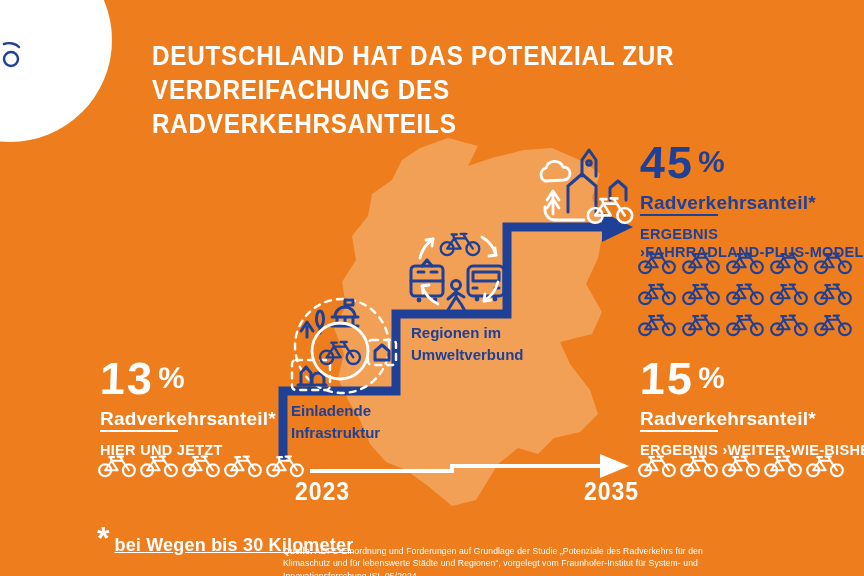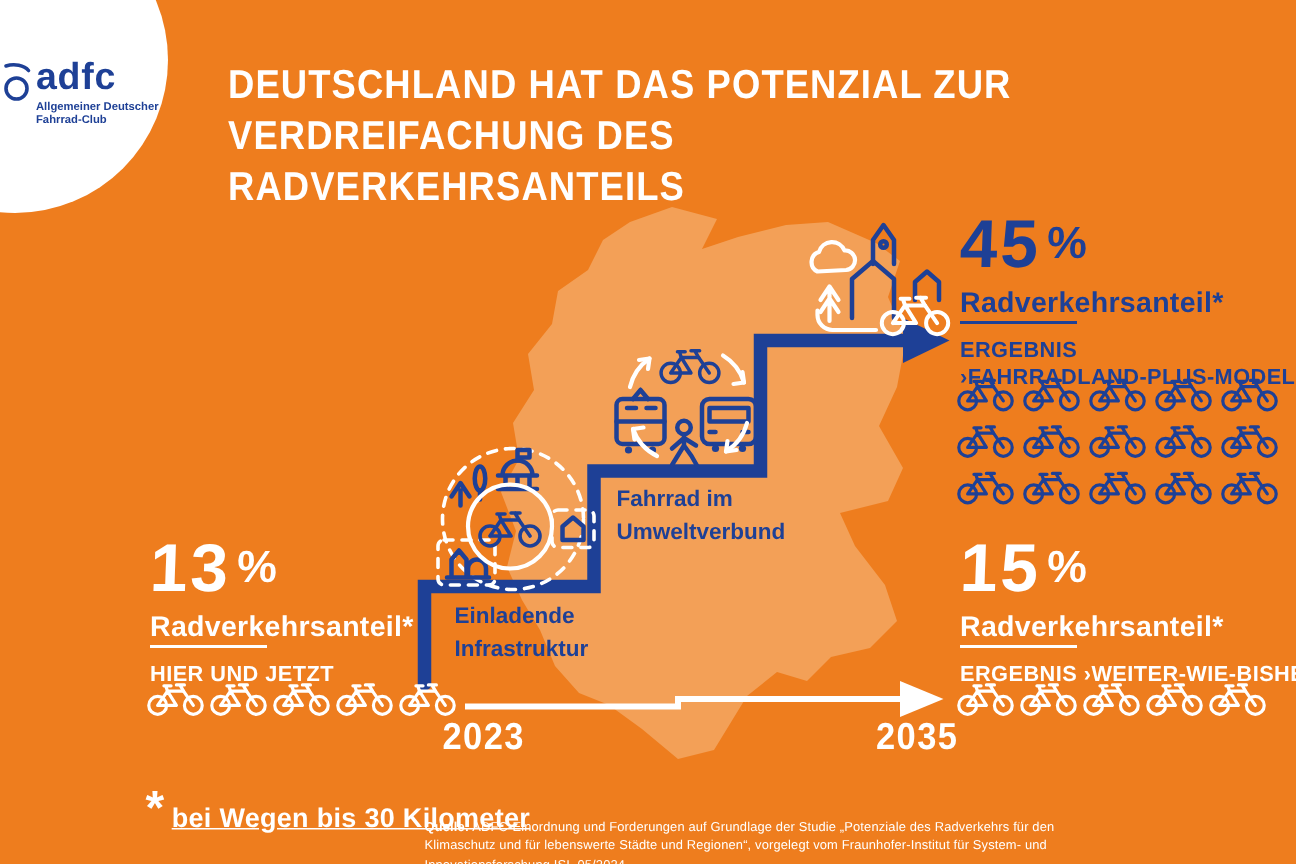--- a/index.html
+++ b/index.html
@@ -32,21 +32,21 @@
 
   
   .title{
     position:absolute;left:152px;top:40px;width:620px;color:#fff;
     font-size:27px;font-weight:800;line-height:1.25;letter-spacing:0.8px;
     transform:scaleX(0.9);transform-origin:left top;
   }
 
   
   .step-label{position:absolute;color:var(--blue,#1e4096);font-size:15px;font-weight:700;line-height:1.45;}
-  .step-1{left:303px;top:400px;}
+  .step-1{left:291px;top:400px;}
   .step-2{left:411px;top:322px;}
   .step-3{left:522px;top:236px;}
 
   
   .stat{position:absolute;width:235px;color:#fff;}
   .stat-plus{color:var(--blue,#1e4096);}
   .stat-now{left:100px;top:356px;}
   .stat-plus{left:640px;top:140px;}
   .stat-bau{left:640px;top:356px;}
   .stat-value{position:absolute;left:0;top:0;font-size:45px;font-weight:800;letter-spacing:2px;line-height:1;transform:skewX(-2deg);}
@@ -173,40 +173,33 @@
   </svg>
 
   <div class="logo-circle"></div>
   <div class="logo-content">
     <svg width="20" height="28" viewBox="0 0 20 28">
       <g fill="none" stroke="#1e4096" stroke-width="2.4" stroke-linecap="round">
         <circle cx="9" cy="19" r="7"></circle>
         <path d="M2 4 a11 7 0 0 1 15 3"></path>
       </g>
     </svg>
-    <div class="logo-text">
-      <div class="logo-brand">adfc</div>
-      <div class="logo-sub">
-        <div>Allgemeiner Deutscher</div>
-        <div>Fahrrad-Club</div>
-      </div>
-    </div>
   </div>
 
   <div class="title">
     <div>DEUTSCHLAND HAT DAS POTENZIAL ZUR</div>
     <div>VERDREIFACHUNG DES RADVERKEHRSANTEILS</div>
   </div>
 
   <div class="step-label step-1">
     <div>Einladende</div>
     <div>Infrastruktur</div>
   </div>
   <div class="step-label step-2">
-    <div>Fahrrad im</div>
+    <div>Regionen im</div>
     <div>Umweltverbund</div>
   </div>
 
   <div class="stat stat-now">
     <div class="stat-value"><span>13</span><span class="pct">%</span></div>
     <div class="stat-label">Radverkehrsanteil*</div>
     <div class="stat-divider"></div>
     <div class="stat-scenario">HIER UND JETZT</div>
     <div class="bike-row">
         <svg class="bike-icon" viewBox="0 0 64 42">

